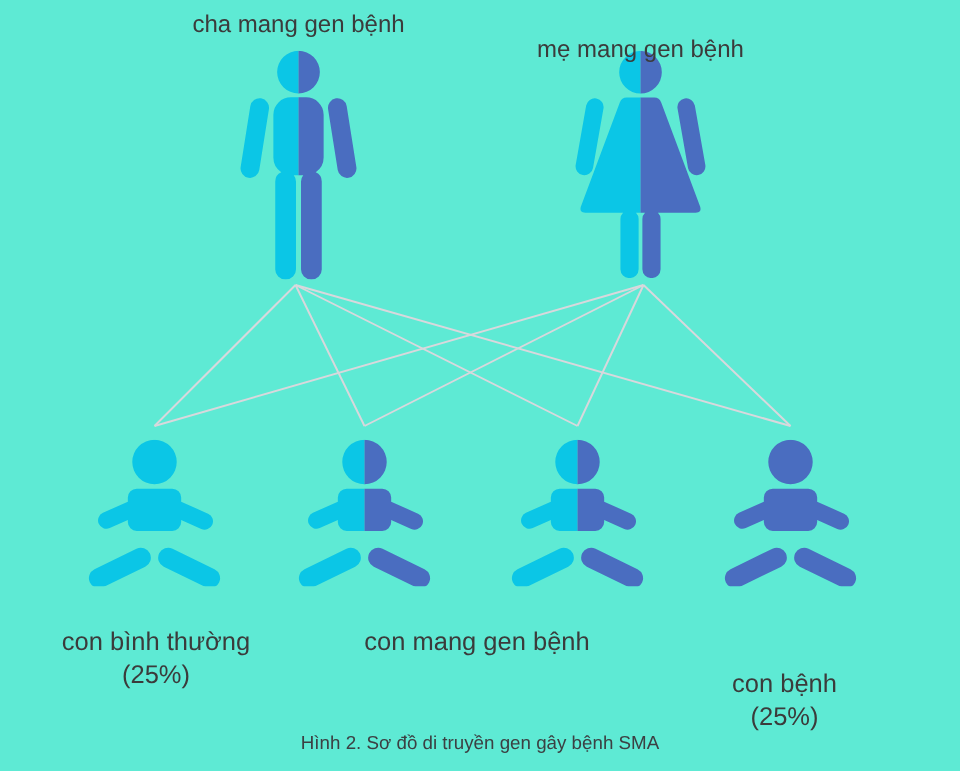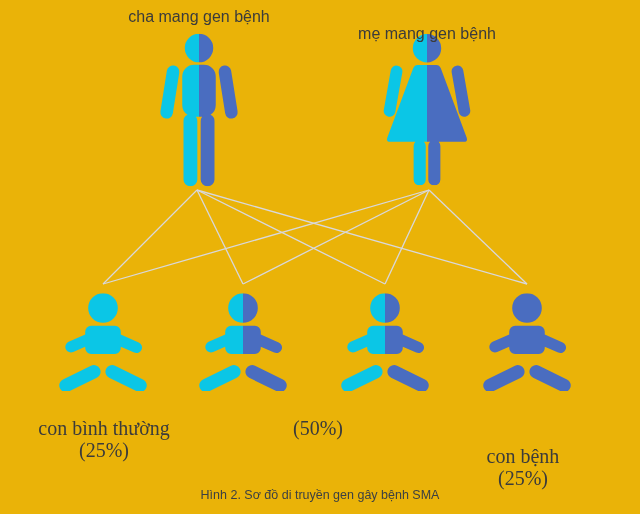--- a/index.html
+++ b/index.html
@@ -1,22 +1,22 @@
 <!DOCTYPE html>
 <html><head>
 <meta charset="utf-8">
 <style>
   html,body{margin:0;padding:0;background:#ffffff;}
   body{width:640px;height:514px;overflow:hidden;font-family:"Liberation Sans",sans-serif;}
-  .canvas{position:relative;width:640px;height:514px;background:#eab308;}
+  .canvas{position:relative;width:640px;height:514px;background:#5eead4;}
   .lines-svg{position:absolute;left:0;top:0;z-index:1;}
   .fig{position:absolute;z-index:2;}
   .defs-svg{position:absolute;width:0;height:0;}
   .toplabel{position:absolute;transform:translateX(-50%);font-size:16px;color:#3b3b3b;white-space:nowrap;z-index:3;}
-  .outcome{position:absolute;transform:translateX(-50%);text-align:center;font-size:20px;line-height:22px;color:#3b3b3b;white-space:nowrap;z-index:3;font-family:Liberation Serif, serif;}
+  .outcome{position:absolute;transform:translateX(-50%);text-align:center;font-size:17px;line-height:22px;color:#3b3b3b;white-space:nowrap;z-index:3;}
   .caption{position:absolute;left:0;right:0;top:488px;text-align:center;font-size:12.5px;color:#3c4043;z-index:3;}
 </style>
 </head>
 <body>
 
 <div class="canvas">
 
   <svg class="defs-svg" aria-hidden="true">
     <defs>
       <clipPath id="clip-man">
@@ -100,21 +100,21 @@
     <g clip-path="url(#clip-baby)">
       <rect x="0" y="0" width="140" height="135" fill="#4A6DC0"></rect>
     </g>
   </svg>
 
   <div class="outcome" style="left:104px;top:417px;">
     <div>con bình thường</div>
     <div>(25%)</div>
   </div>
   <div class="outcome" style="left:318px;top:417px;">
-    <div>(50%)</div>
+    <div>con mang gen bệnh</div>
   </div>
   <div class="outcome" style="left:523px;top:417px;margin-top:28px;">
     <div>con bệnh</div>
     <div>(25%)</div>
   </div>
 
   <div class="caption">Hình 2. Sơ đồ di truyền gen gây bệnh SMA</div>
 
 </div>
 

